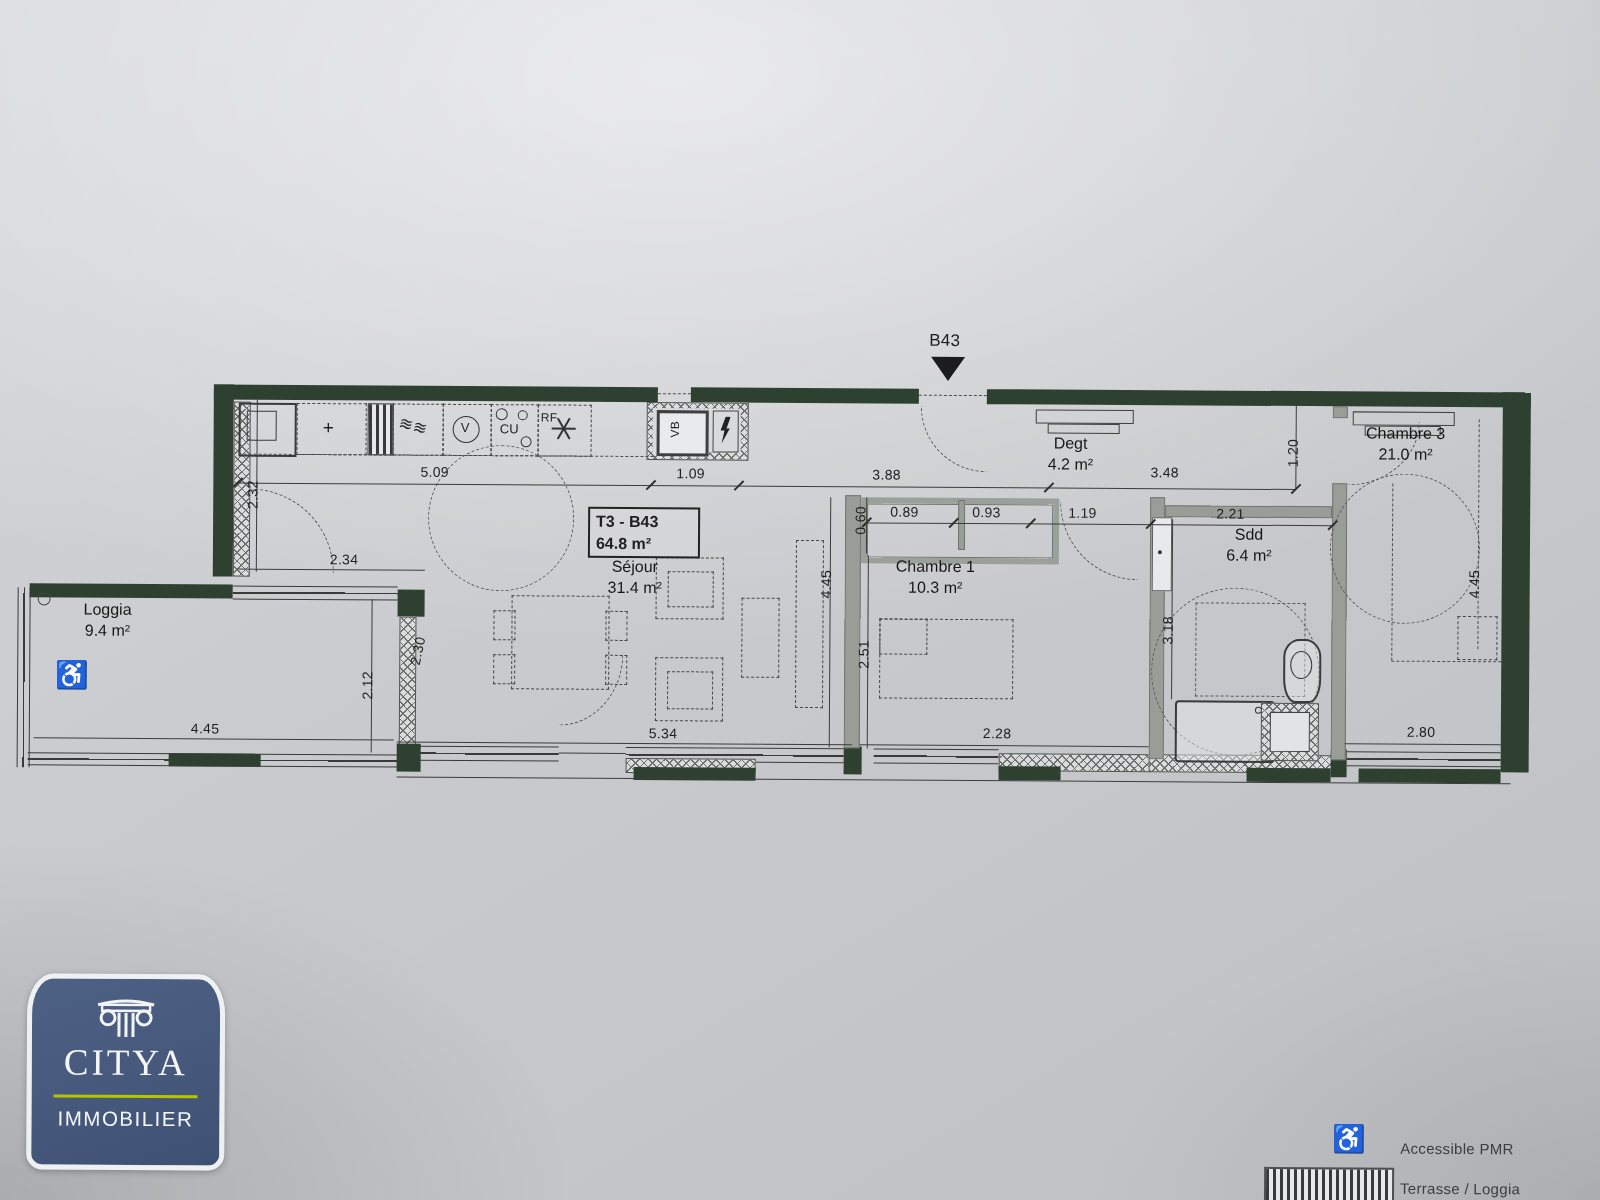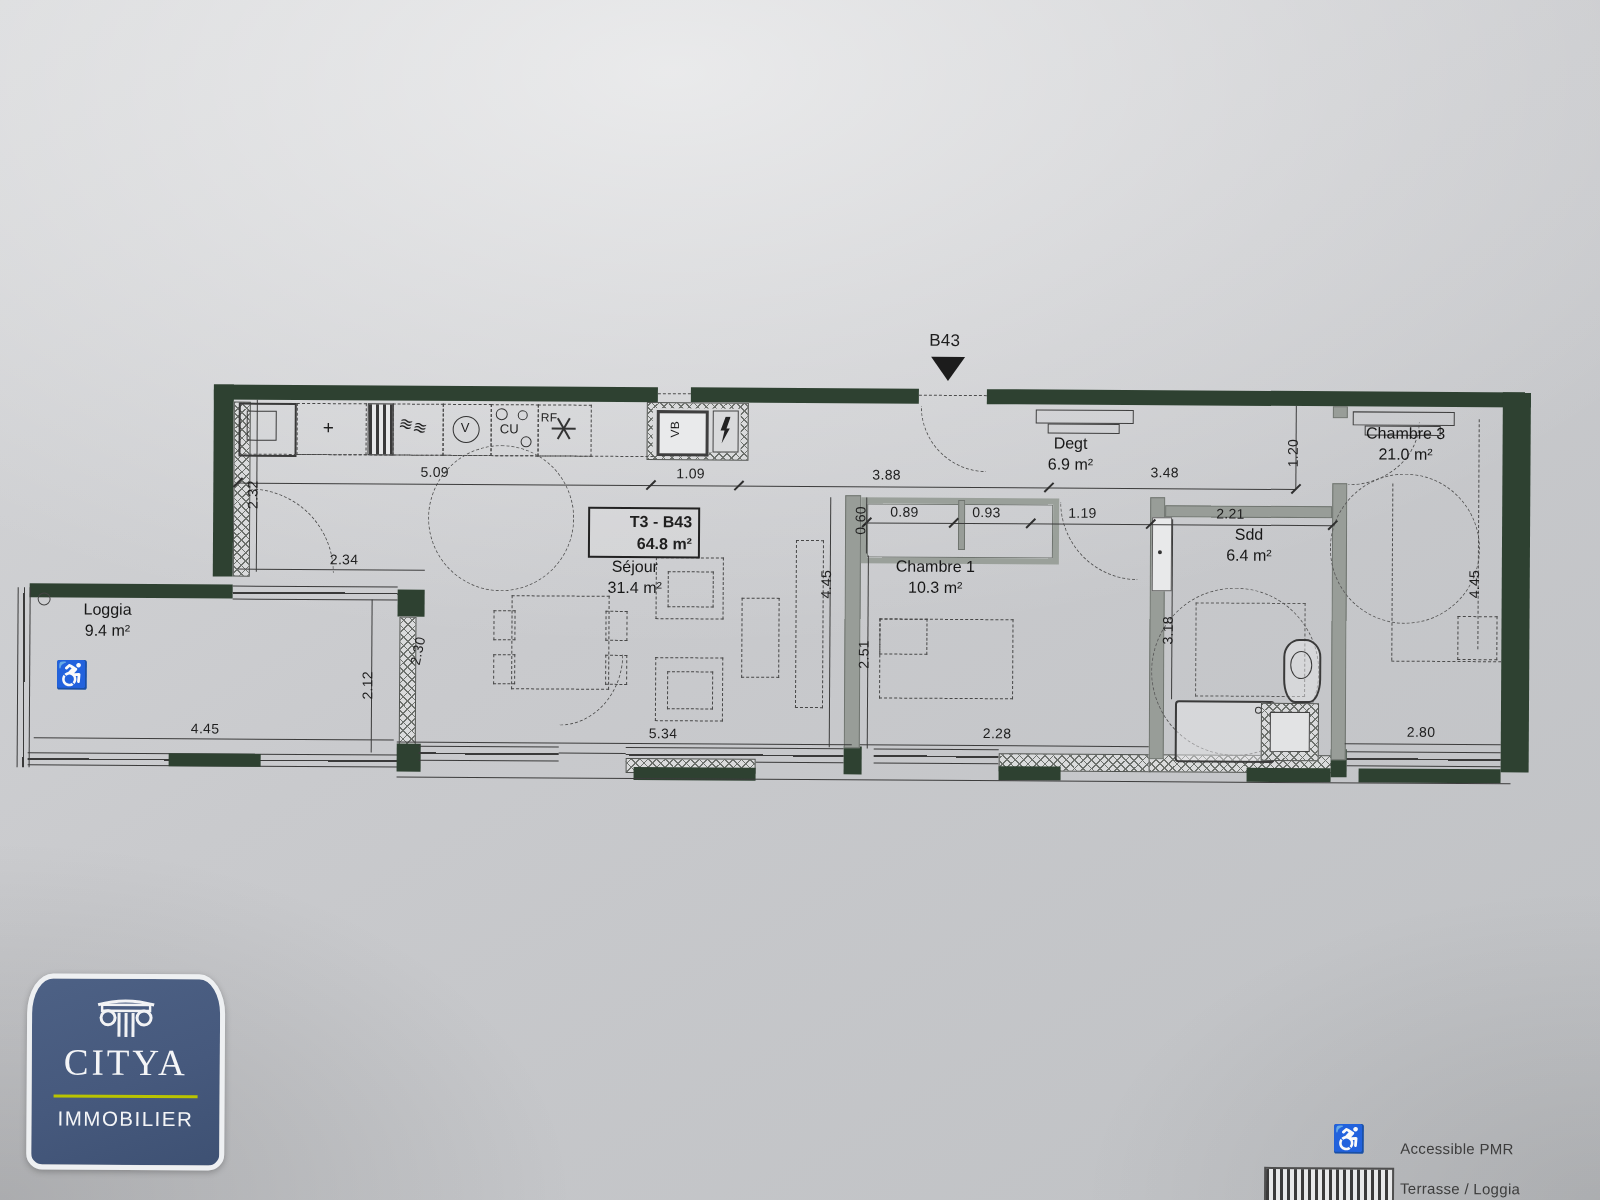--- a/index.html
+++ b/index.html
@@ -31,21 +31,21 @@
   .tick{position:absolute;width:13px;height:1.6px;background:#2f2f2f;transform:rotate(-45deg)}
   .dim{position:absolute;font-size:14px;color:#1e1e1e;white-space:nowrap;letter-spacing:.3px}
   .vtx{transform:rotate(-90deg);transform-origin:center}
   .room{position:absolute;text-align:center;font-size:16px;line-height:1.3;color:#171717}
   .arc{position:absolute;border:1.6px dashed #555}
   .arc-bl{border-color:transparent transparent #555 #555;border-radius:0 0 0 100%}
   .arc-br{border-color:transparent #555 #555 transparent;border-radius:0 0 100% 0}
   .arc-tr{border-color:#555 #555 transparent transparent;border-radius:0 100% 0 0}
   .ddc{position:absolute;border:1.5px dashed #5c5c5c;border-radius:50%}
   .stripes{background:repeating-linear-gradient(90deg,#3a3a3a 0 3px,#e7e8e9 3px 7px);border:1px solid #333}
-  .titlebox{position:absolute;border:2px solid #222;text-align:right;font-weight:700;
+  .titlebox{position:absolute;border:2px solid #222;text-align:left;font-weight:700;
             font-size:16px;line-height:1.35;padding:2px 6px;background:rgba(230,231,232,.25)}
   .fix{position:absolute;border:2px solid #3a3a3a;background:rgba(235,236,237,.45)}
   
   #badge{position:absolute;left:30px;top:978px;width:188px;height:186px;background:
      linear-gradient(160deg,#4d6185 0%,#46597d 55%,#3e5173 100%);
      border:5px solid #eef0f2;border-radius:26px 26px 16px 16px / 40px 40px 16px 16px;
      box-shadow:0 2px 6px rgba(0,0,0,.25)}
   .brand{position:absolute;left:0;right:0;text-align:center;color:#f4f5f7;
          font-family:"Liberation Serif",serif;font-size:37px;letter-spacing:3px}
   .tagline{position:absolute;left:0;right:0;text-align:center;color:#f4f5f7;
@@ -232,21 +232,21 @@
   <div class="room" style="left:575px;top:558px;width:120px">
     <div>Séjour</div>
     <div>31.4 m²</div>
   </div>
   <div class="room" style="left:48px;top:604px;width:120px">
     <div>Loggia</div>
     <div>9.4 m²</div>
   </div>
   <div class="room" style="left:1015px;top:432px;width:110px">
     <div>Degt</div>
-    <div>6.9 m²</div>
+    <div>4.2 m²</div>
   </div>
   <div class="room" style="left:868px;top:556px;width:135px">
     <div>Chambre 1</div>
     <div>10.3 m²</div>
   </div>
   <div class="room" style="left:1325px;top:420px;width:160px">
     <div>Chambre 3</div>
     <div>21.0 m²</div>
   </div>
   <div class="room" style="left:1194px;top:522px;width:110px">

